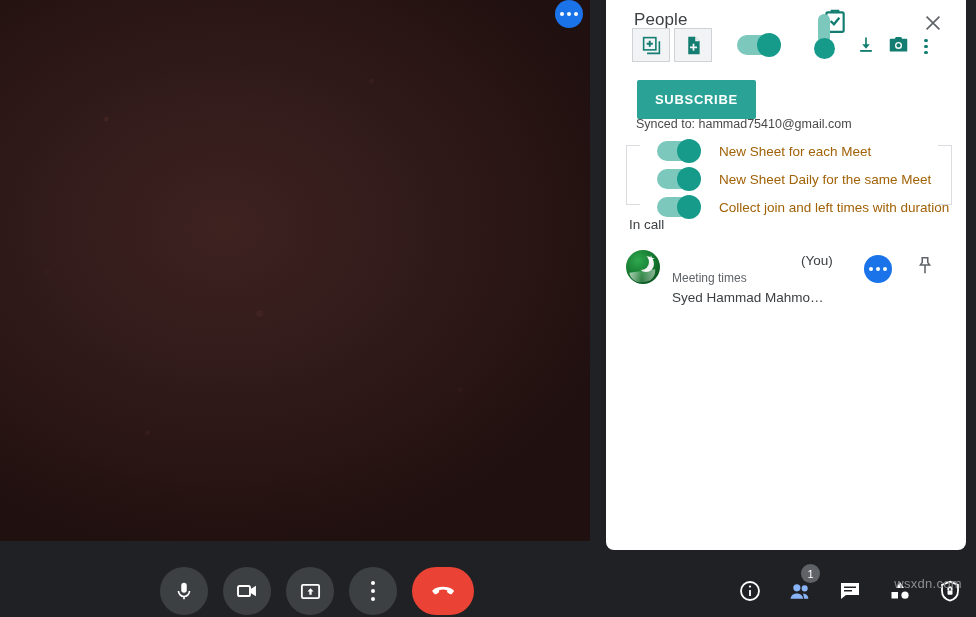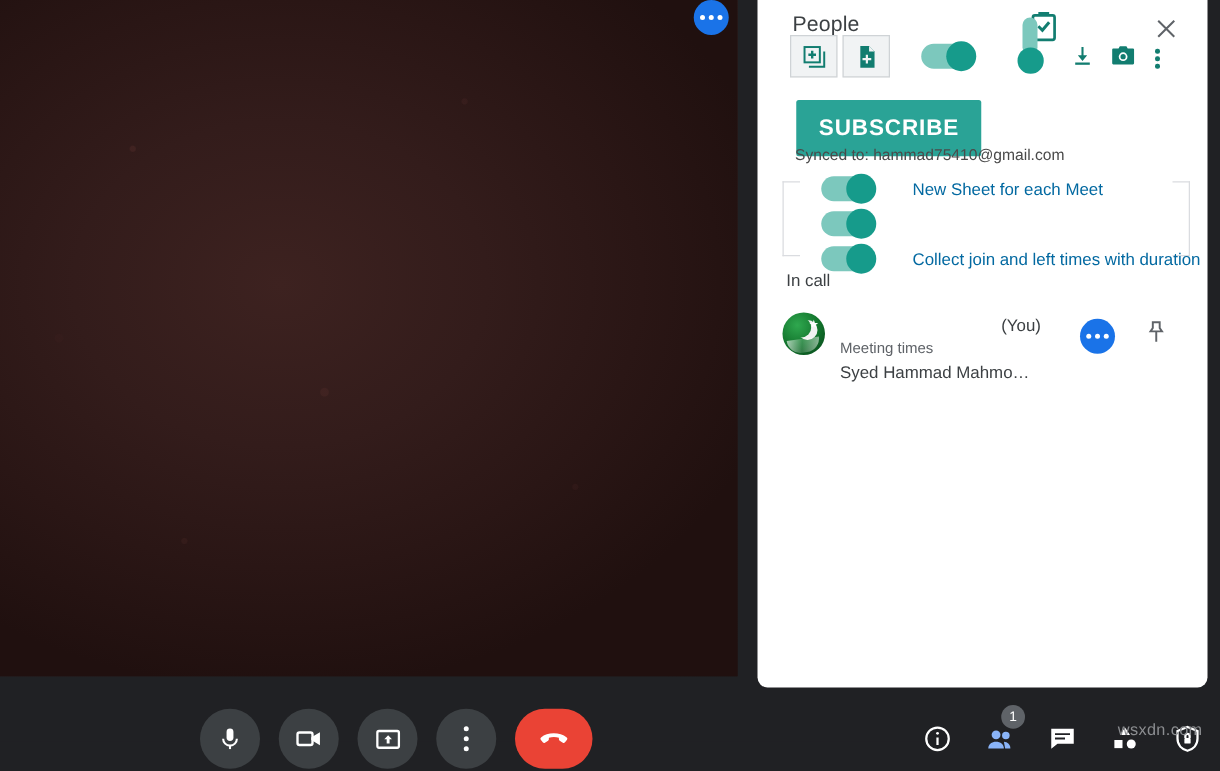--- a/index.html
+++ b/index.html
@@ -88,21 +88,21 @@
     border-radius: 50%; background: #169b8b;
   }
 
   .tool-icons { position: absolute; left: 250px; top: 34px; display: flex; align-items: center; gap: 12px; color: #127d70; }
   .tool-icons .dots { display: flex; flex-direction: column; gap: 2.5px; cursor: pointer; padding: 0 3px; }
   .tool-icons .dots i { width: 3.5px; height: 3.5px; border-radius: 50%; background: #127d70; display: block; }
 
   .subscribe-btn {
     position: absolute; left: 31px; top: 80px;
     background: #2aa396; color: #fff; border: none;
-    padding: 12px 18px; font-size: 18px; font-weight: bold;
+    padding: 12px 18px; font-size: 13px; font-weight: bold;
     letter-spacing: .7px; cursor: pointer; font-family: "Liberation Sans", sans-serif;
     border-radius: 2px;
   }
   .synced-text {
     position: absolute; left: 30px; top: 117px;
     font-size: 12.5px; color: #4a4a4a; text-align: right;
   }
 
   
   .toggle-group {
@@ -124,21 +124,21 @@
     position: absolute; left: 30px; display: flex; align-items: center;
   }
   .toggle-row .tgl {
     width: 42px; height: 20px; border-radius: 10px; background: #7cc8bd;
     position: relative; cursor: pointer; flex: none;
   }
   .toggle-row .tgl::after {
     content: ''; position: absolute; right: -2px; top: -2px;
     width: 24px; height: 24px; border-radius: 50%; background: #169b8b;
   }
-  .toggle-row .lbl { margin-left: 31px; font-size: 13.5px; color: #0369a1; white-space: nowrap; }
+  .toggle-row .lbl { margin-left: 20px; font-size: 13.5px; color: #a16207; white-space: nowrap; }
 
   .section-label {
     position: absolute; left: 629px; top: 217px;
     font-size: 13.5px; color: #3c4043;
   }
 
   
   .participant {
     position: absolute; left: 606px; top: 247px; width: 360px; height: 44px;
   }
@@ -286,20 +286,21 @@
     <div class="toggle-group">
       <span class="cap-tr"></span>
       <span class="cap-br"></span>
 
       <div class="toggle-row" style="top:-4px">
         <span class="tgl"></span>
         <span class="lbl">New Sheet for each Meet</span>
       </div>
       <div class="toggle-row" style="top:24px">
         <span class="tgl"></span>
+        <span class="lbl">New Sheet Daily for the same Meet</span>
       </div>
       <div class="toggle-row" style="top:52px">
         <span class="tgl"></span>
         <span class="lbl">Collect join and left times with duration</span>
       </div>
     </div>
   </div>
 
   <div class="section-label">In call</div>
 

